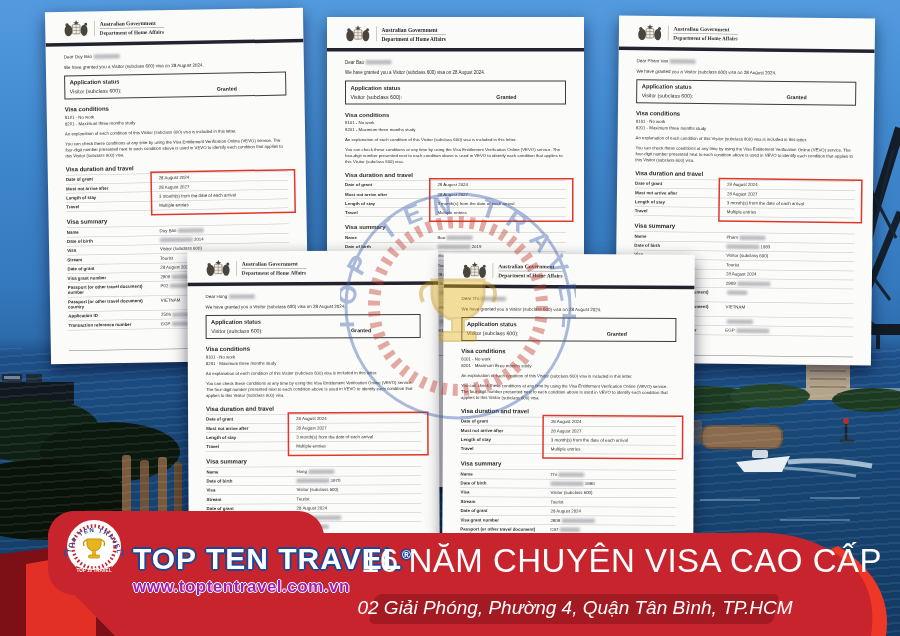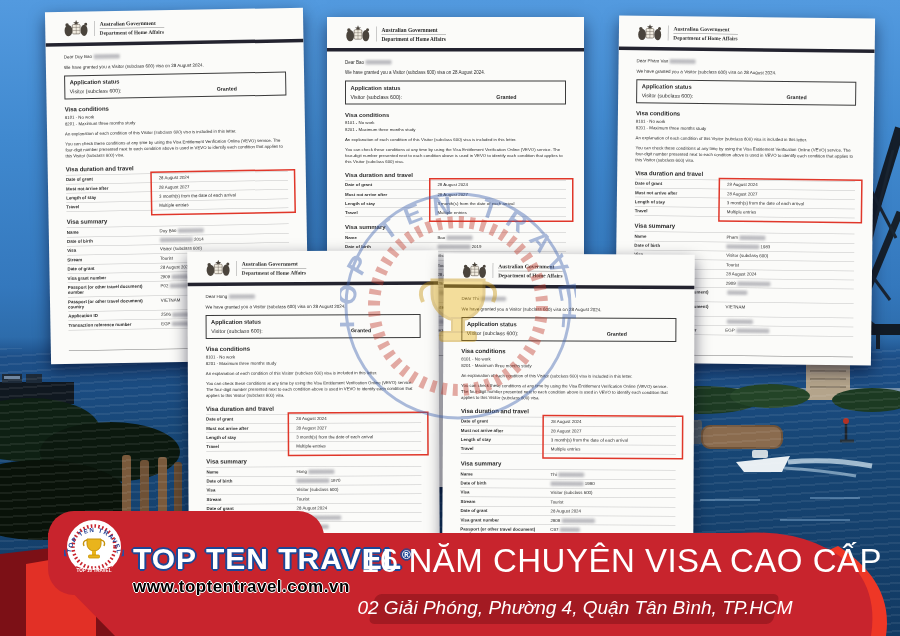--- a/index.html
+++ b/index.html
@@ -50,21 +50,21 @@
   
   #stamp{position:absolute;left:340px;top:188px;z-index:6;opacity:.42;pointer-events:none;}
 
   
   #banner{position:absolute;left:0;bottom:0;width:900px;height:130px;z-index:7;}
   #banner-svg{position:absolute;inset:0;}
   .brand-block{position:absolute;left:133px;top:36px;}
   .brand-name{font-size:30px;font-weight:bold;color:#fff;letter-spacing:1px;
      text-shadow:-2px 0 #1d4796,2px 0 #1d4796,0 -2px #1d4796,0 2px #1d4796,-1px -1px #1d4796,1px 1px #1d4796,-1px 1px #1d4796,1px -1px #1d4796;}
   .brand-reg{font-size:12px;vertical-align:10px;}
-  .brand-web{font-size:17px;font-weight:bold;color:#000000;letter-spacing:.5px;margin-top:1px;
+  .brand-web{font-size:17px;font-weight:bold;color:#a21caf;letter-spacing:.5px;margin-top:1px;
      text-shadow:-1px 0 #fff,1px 0 #fff,0 -1px #fff,0 1px #fff;}
   .headline{position:absolute;left:330px;top:36px;width:552px;text-align:right;
      font-size:33px;font-weight:normal;color:#fff;letter-spacing:.5px;white-space:nowrap;}
   .addr-band{position:absolute;left:372px;top:88px;width:404px;height:30px;
      background:#a31a22;border-radius:6px;transform:skewX(-14deg);}
   .addr-text{position:absolute;left:350px;top:91px;width:450px;text-align:center;
      font-size:19px;font-weight:normal;font-style:italic;color:#fff;white-space:nowrap;}
   #badge{position:absolute;left:62px;top:10px;}
 </style>
 </head>

